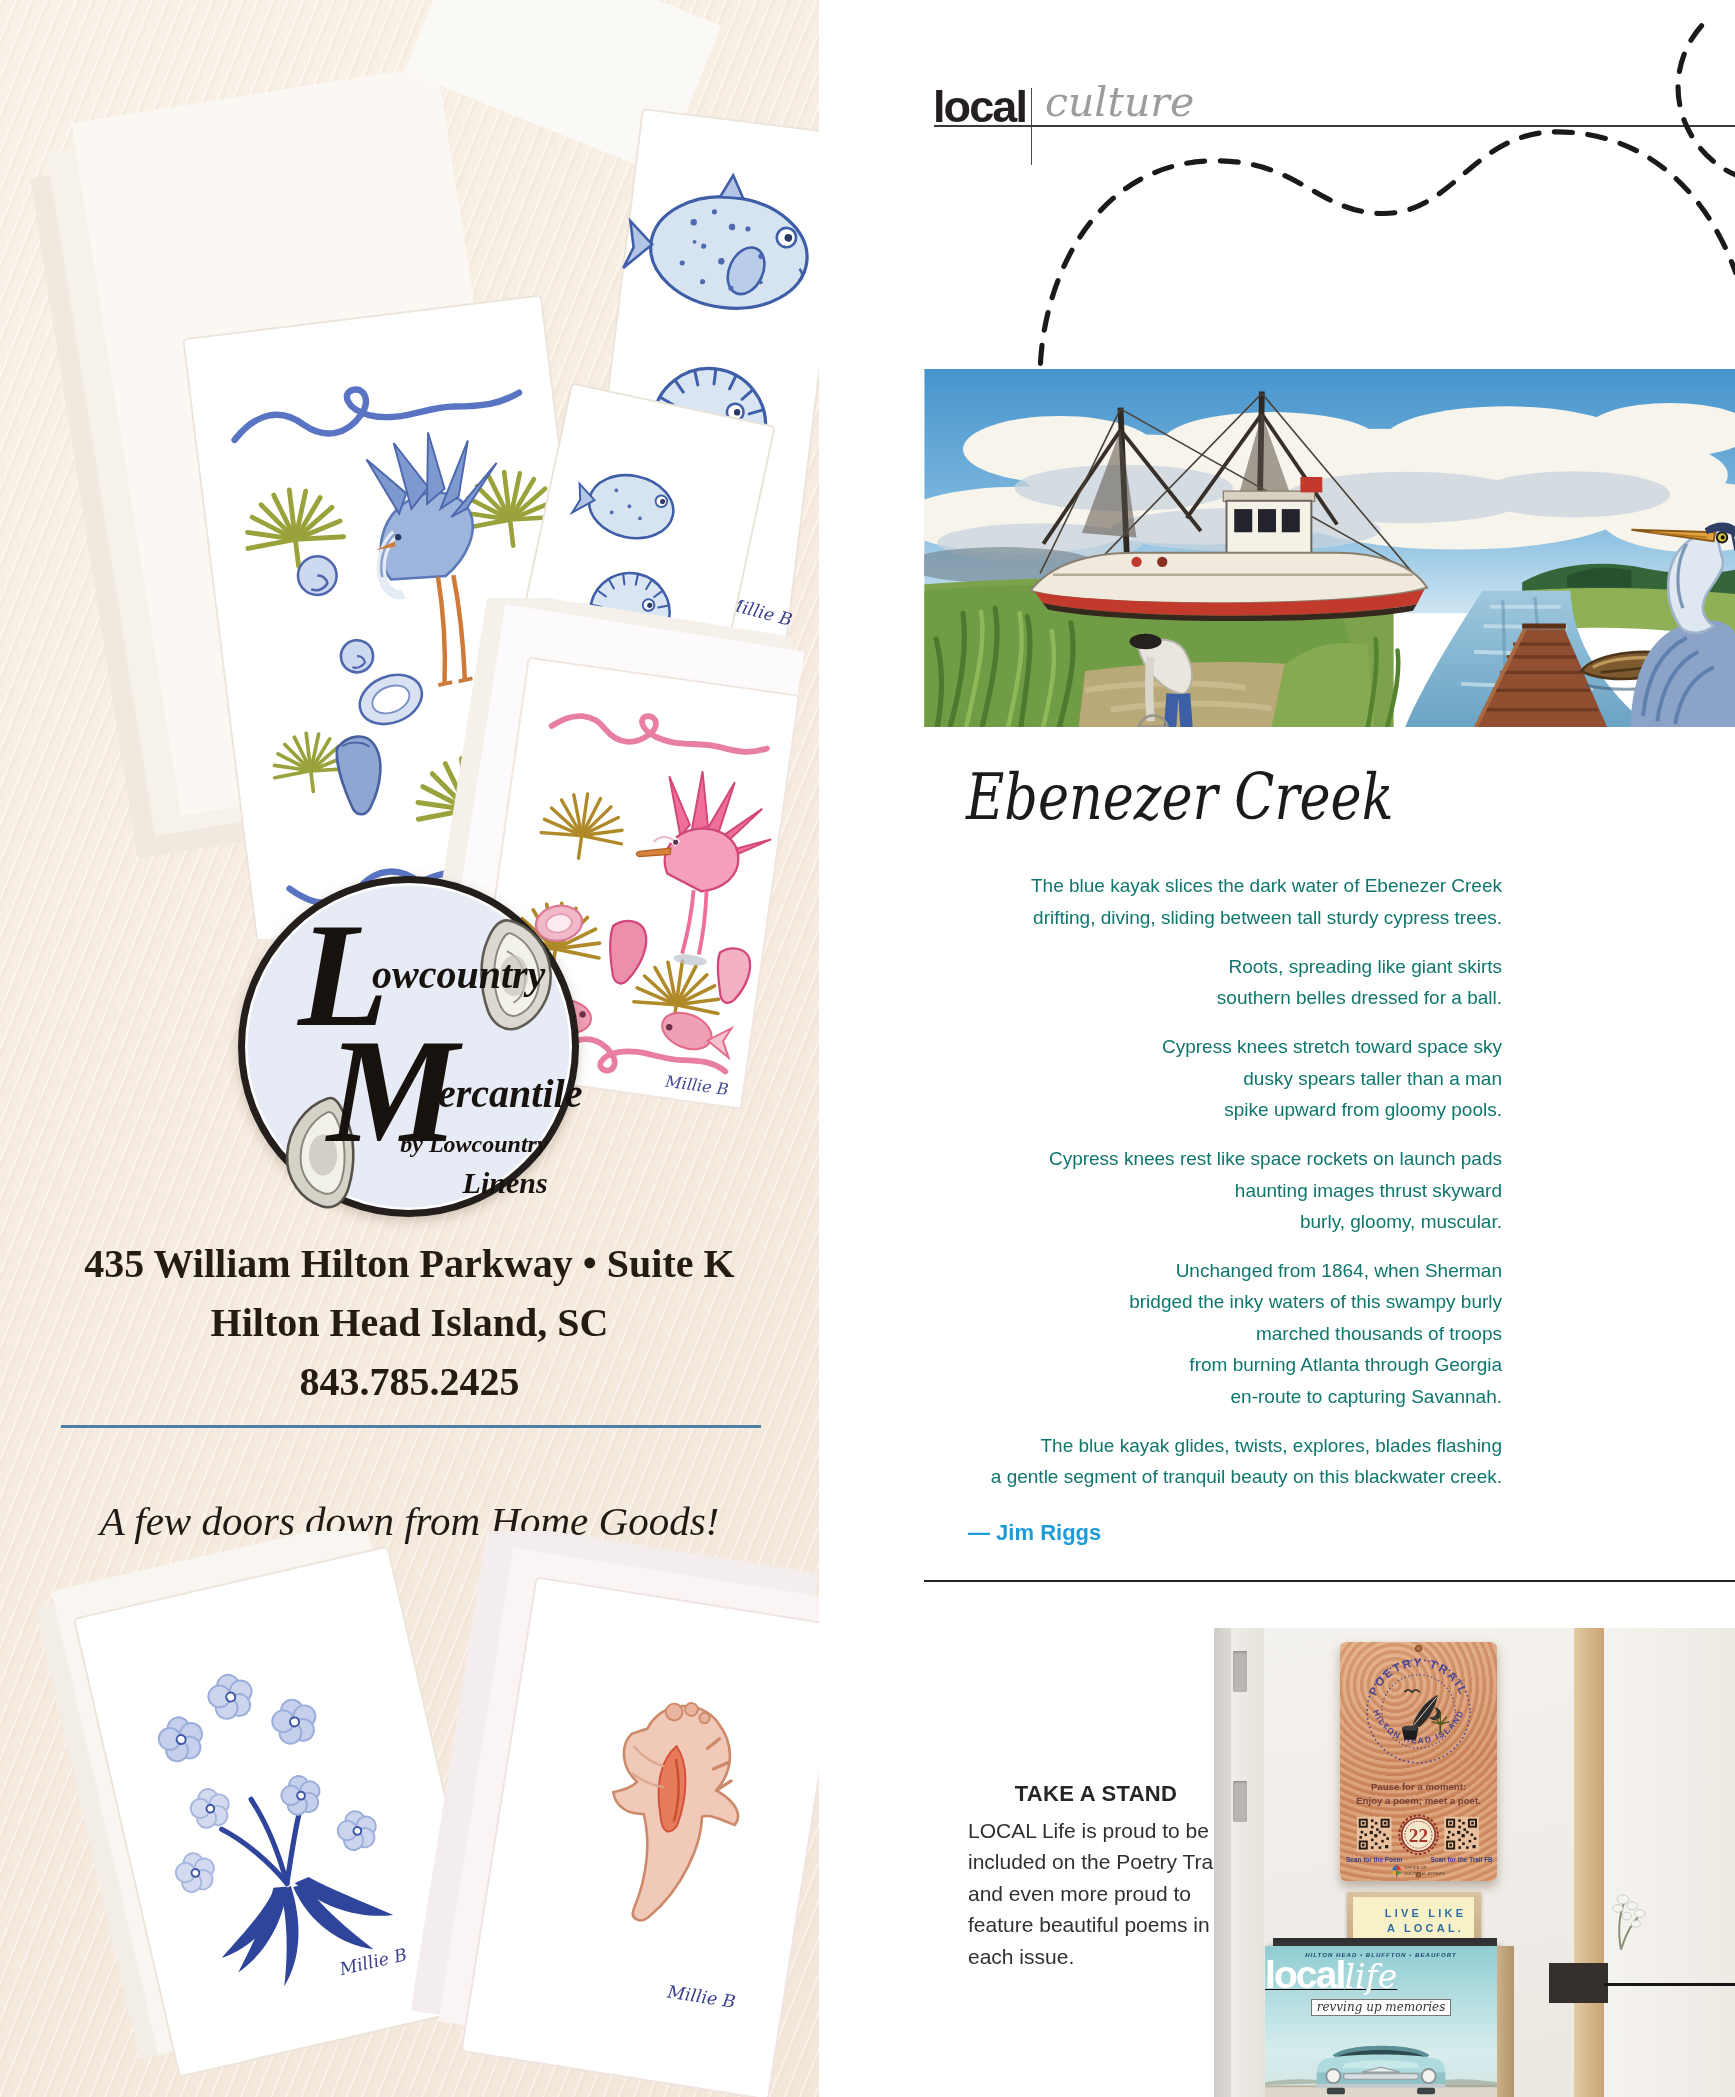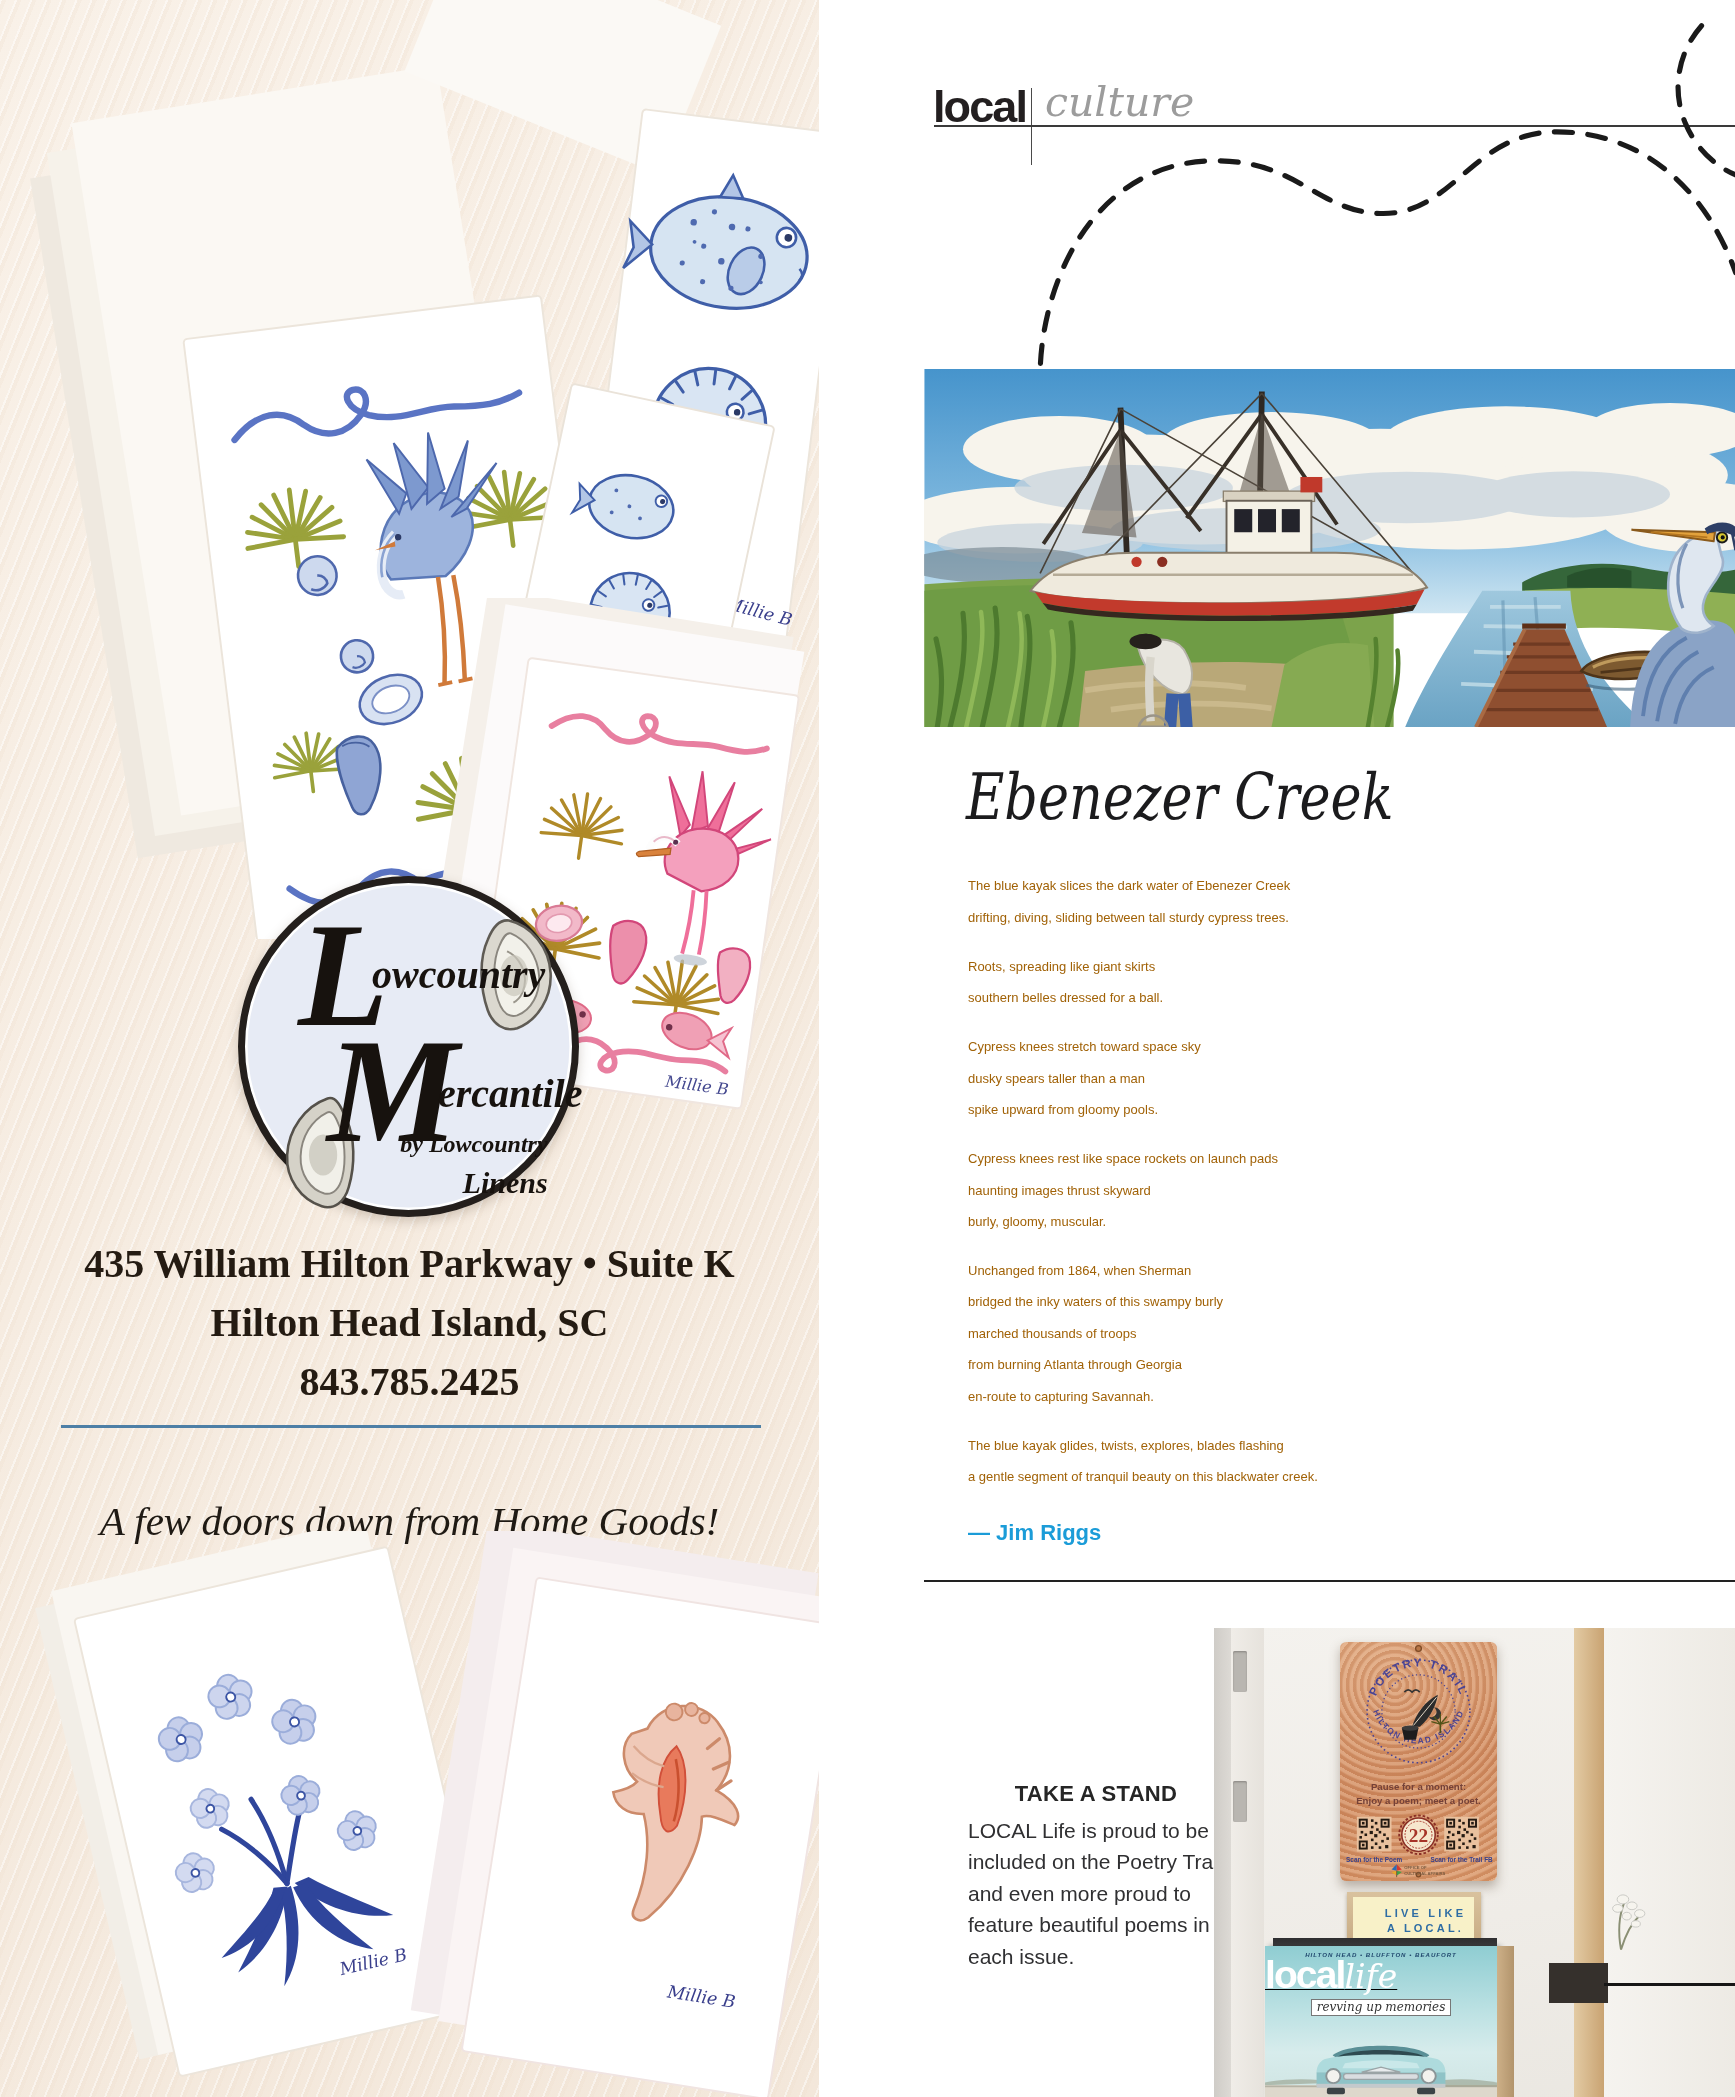--- a/index.html
+++ b/index.html
@@ -44,21 +44,21 @@
       font-style:italic;font-size:41px;color:#9c9c9c;}
   .header-rule{position:absolute;left:934px;top:125px;width:802px;height:1.9px;background:#3a3a3a;}
   .squiggle{position:absolute;left:997px;top:0;width:739px;height:373px;}
 
   .painting{position:absolute;left:924px;top:369px;width:812px;height:358px;}
 
   .article-title{position:absolute;left:966px;top:760px;font-family:"DejaVu Serif",serif;
       font-style:italic;font-size:64px;color:#1b1b1d;transform:scaleX(.82);transform-origin:left top;white-space:nowrap;}
   .poem{position:absolute;left:968px;top:853px;width:534px;}
   .stanza{margin:0 0 17.4px 0;}
-  .pline{font-size:13px;line-height:31.5px;color:#a16207;}
+  .pline{font-size:19px;line-height:31.5px;color:#0f766e;text-align:right;}
   .attribution{margin-top:27px;font-size:22px;font-weight:bold;}
 
   .mid-rule{position:absolute;left:924px;top:1580px;width:812px;height:1.9px;background:#222222;}
 
   .sidebar{position:absolute;left:968px;top:1781px;width:256px;}
   .sidebar h3{margin:0 0 7.7px 0;font-size:22px;font-weight:bold;color:#262626;letter-spacing:0.3px;text-align:center;}
   .sidebar p{margin:0;font-size:21px;line-height:31.5px;color:#303032;}
 
   
   .photo{position:absolute;left:1214px;top:1628px;width:522px;height:470px;overflow:hidden;

